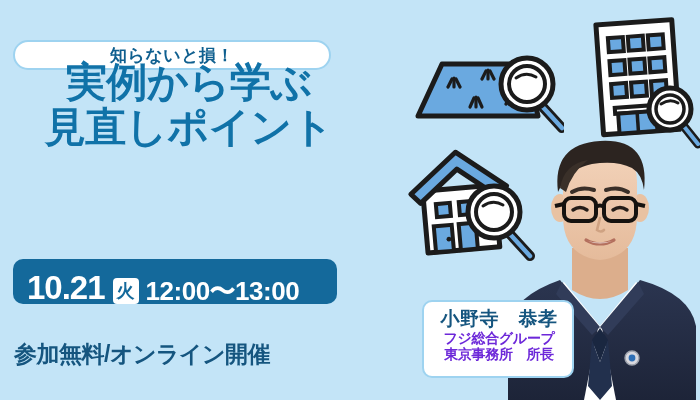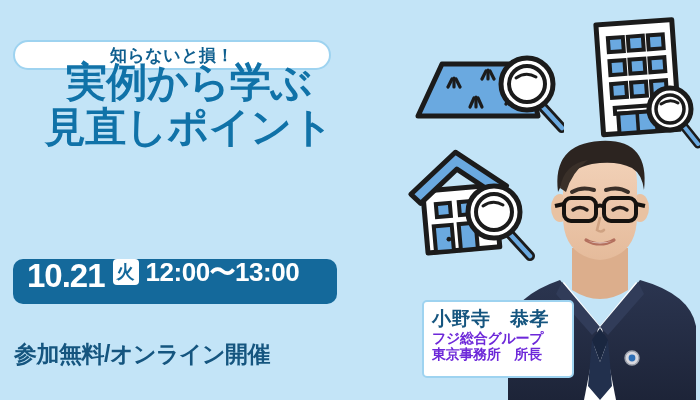--- a/index.html
+++ b/index.html
@@ -76,21 +76,21 @@
   #date-bar {
     position: absolute;
     left: 13px;
     top: 259px;
     width: 324px;
     height: 45px;
     box-sizing: border-box;
     background: #14699b;
     border-radius: 10px;
     display: flex;
-    align-items: flex-start;
+    align-items: flex-end;
     padding-left: 14px;
   }
   #date-bar .date-main {
     font-size: 33px;
     font-weight: bold;
     color: #ffffff;
     line-height: 1;
     letter-spacing: -1px;
   }
   #date-bar .day-chip {
@@ -150,23 +150,23 @@
   
   #name-card {
     position: absolute;
     left: 422px;
     top: 300px;
     width: 152px;
     height: 78px;
     box-sizing: border-box;
     background: #ffffff;
     border: 2px solid #9ed3f0;
-    border-radius: 5px;
+    border-radius: 10px;
     padding: 6px 6px 4px 8px;
-    text-align: left;
+    text-align: center;
   }
   #name-card .speaker-name {
     font-size: 19px;
     font-weight: bold;
     color: #15557f;
     line-height: 1.15;
     letter-spacing: 0.5px;
     white-space: nowrap;
   }
   #name-card .speaker-org,

